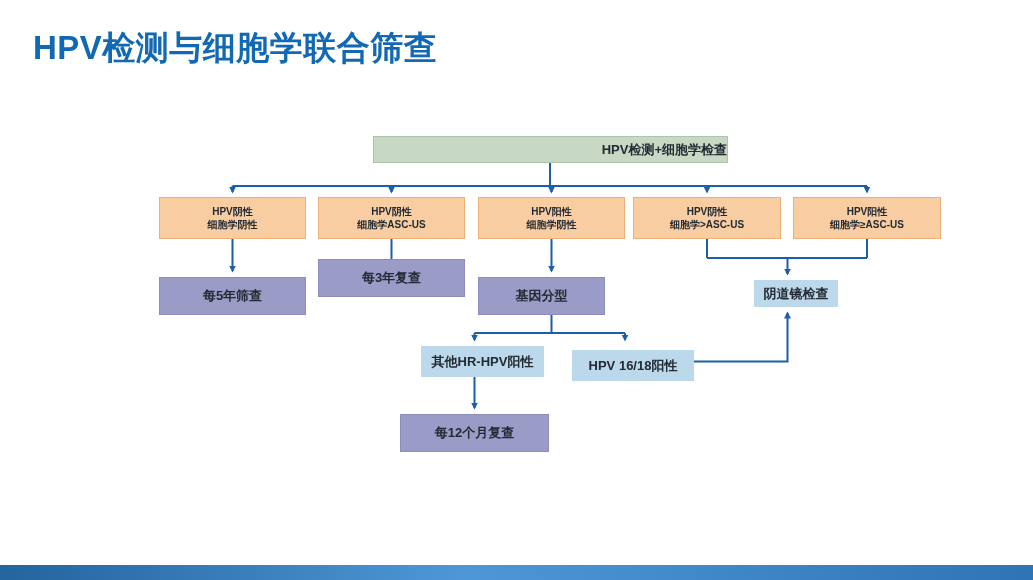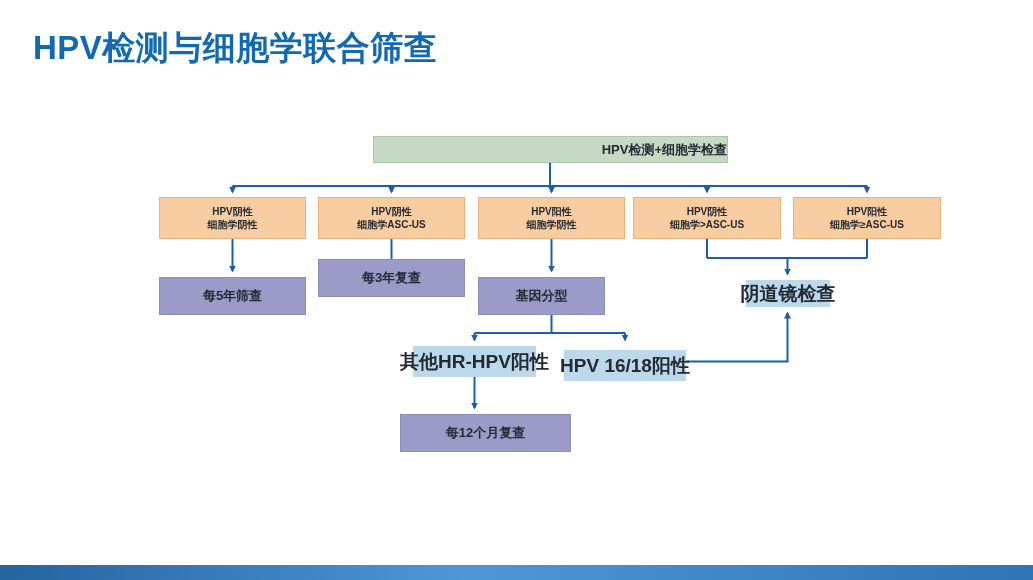--- a/index.html
+++ b/index.html
@@ -51,21 +51,22 @@
     font-size: 10px;
   }
   .node-purple {
     background: var(--color-purple, #9b9bc8);
     border: 1px solid var(--color-purple_border, #8c8cbd);
     font-size: 13px;
   }
   .node-blue {
     background: var(--color-lightblue, #bcd8eb);
     border: none;
-    font-size: 19px;
+    font-size: 13px;
+    margin-left: 8px;
   }
   .connector-layer {
     position: absolute;
     left: 0;
     top: 0;
     width: 1033px;
     height: 580px;
     pointer-events: none;
   }
   .footer-bar {
@@ -163,19 +164,19 @@
     <span>阴道镜检查</span>
   </div>
 
   <div class="node node-blue" style="left:413px; top:346px; width:123px; height:31px;text-align:right;">
     <span>其他HR-HPV阳性</span>
   </div>
   <div class="node node-blue" style="left:564px; top:350px; width:122px; height:31px;">
     <span>HPV 16/18阳性</span>
   </div>
 
-  <div class="node node-purple" style="left:400px; top:414px; width:171px; height:38px;">
+  <div class="node node-purple" style="left:400px; top:414px; width:149px; height:38px;">
     <span>每12个月复查</span>
   </div>
 
   <div class="footer-bar"></div>
 
 </div>
 
 </body></html>

